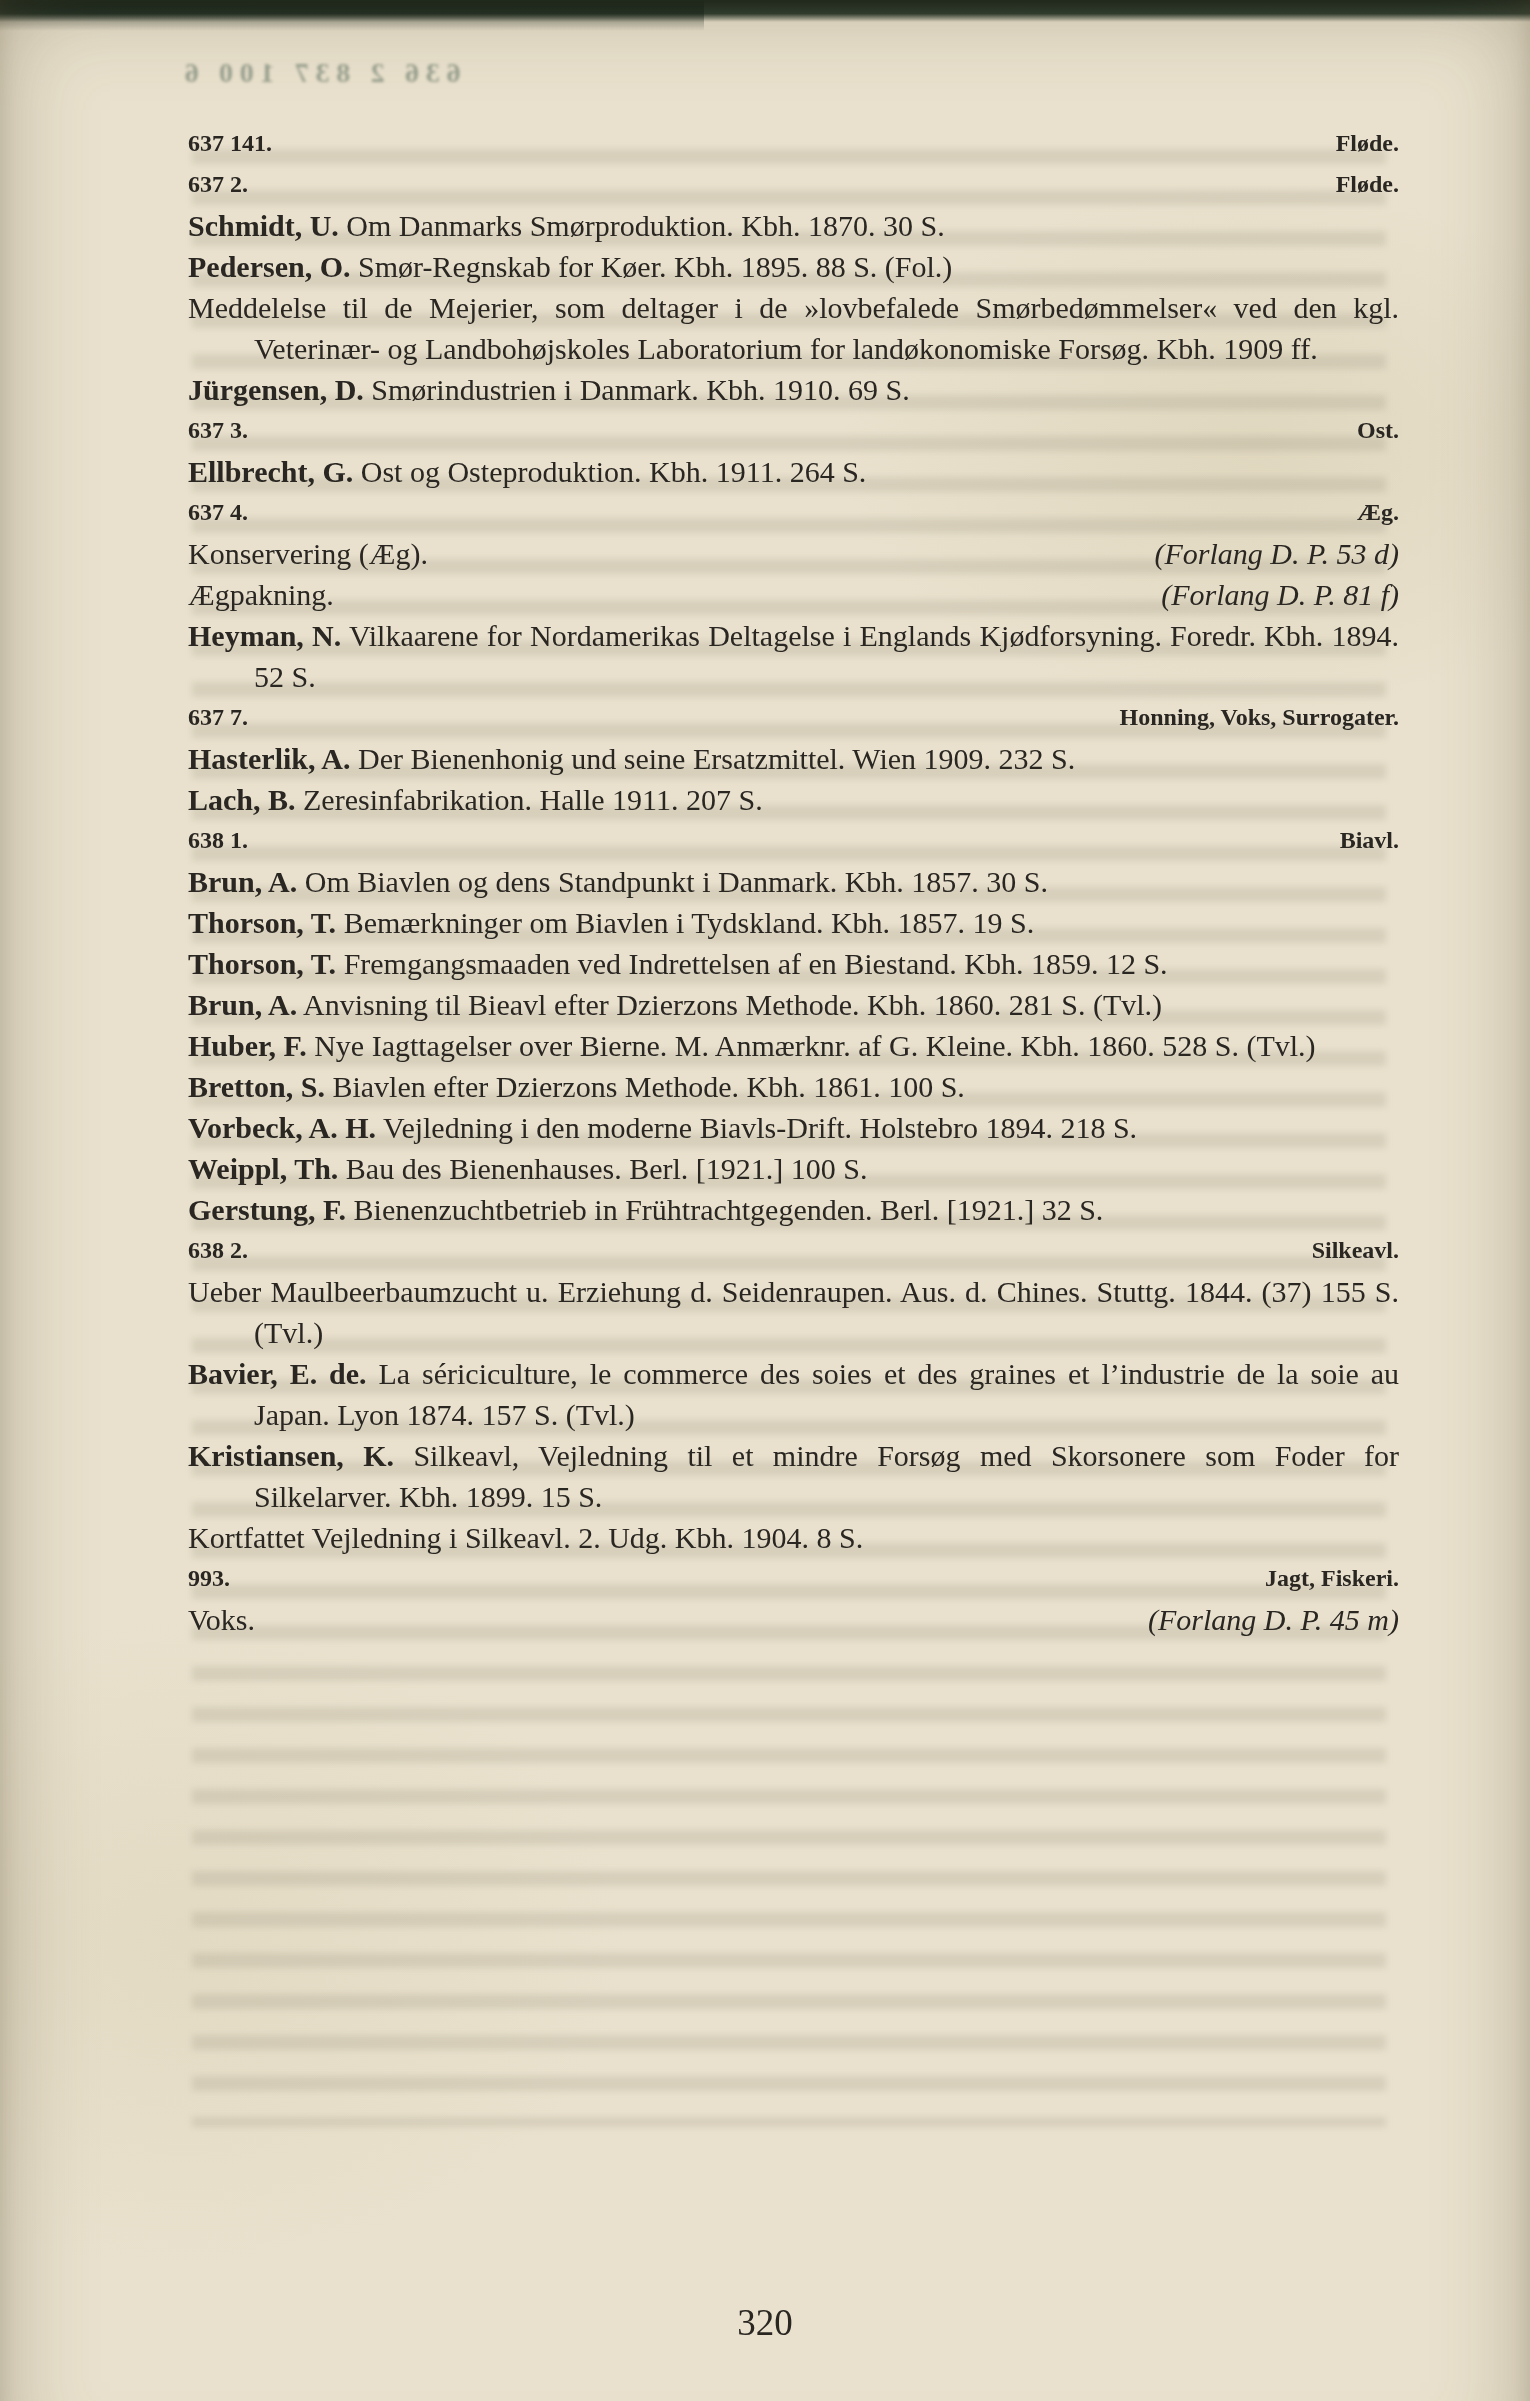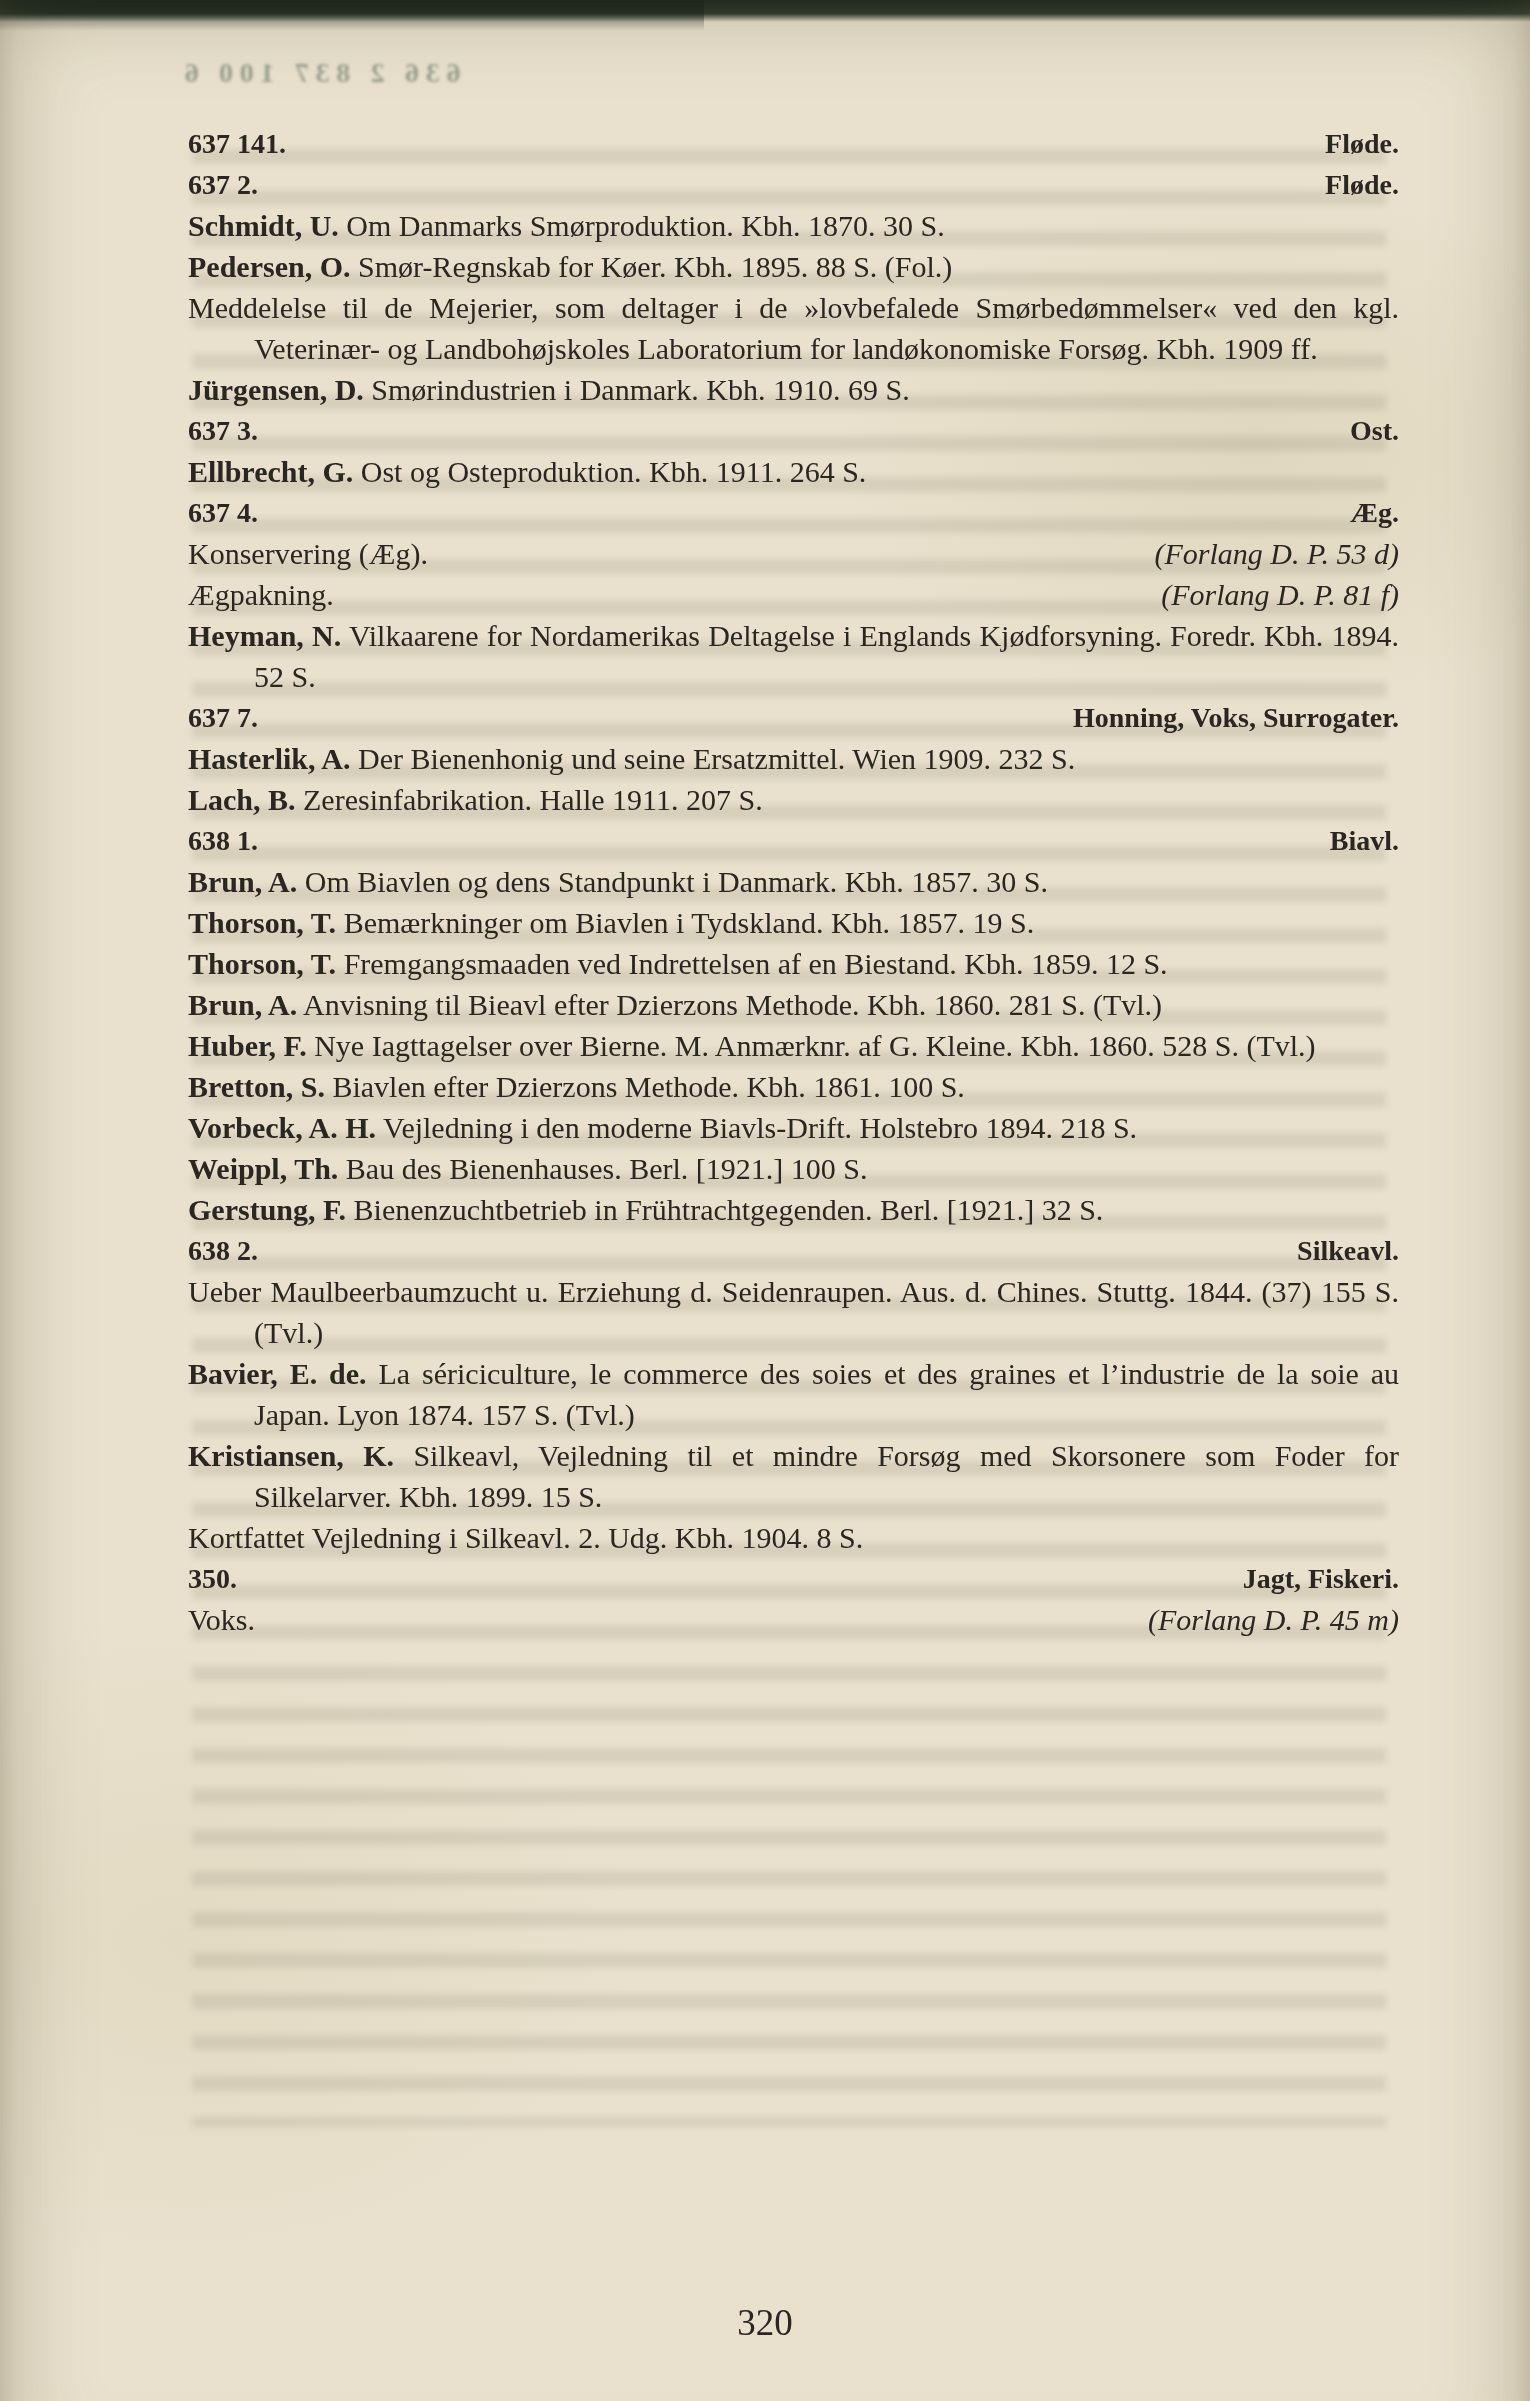--- a/index.html
+++ b/index.html
@@ -46,21 +46,21 @@
     transform: scaleX(-1);
     filter: blur(1.4px);
     pointer-events: none;
   }
   .content {
     position: absolute; left: 188px; top: 123px; width: 1211px;
     font-size: 30px; line-height: 41px;
   }
   .sec-head {
     display: flex; justify-content: space-between; align-items: baseline;
-    font-weight: bold; font-size: 28px; line-height: 41px; margin: 0;
+    font-weight: bold; font-size: 24px; line-height: 41px; margin: 0;
   }
   .entry {
     margin: 0;
     padding-left: 66px;
     text-indent: -66px;
     text-align: justify;
   }
   .entry.has-right { text-align: left; }
   .entry .right { float: right; text-indent: 0; font-style: italic; }
   .entry b { font-weight: bold; }
@@ -133,21 +133,21 @@
     <div class="sec-head">
       <span class="sec-num">638 2.</span>
       <span class="sec-title">Silkeavl.</span>
     </div>
     <p class="entry"><span>Ueber Maulbeerbaumzucht u. Erziehung d. Seidenraupen. Aus. d. Chines. Stuttg. 1844. (37) 155 S. (Tvl.)</span></p>
     <p class="entry"><b>Bavier, E. de.</b> <span>La sériciculture, le commerce des soies et des graines et l’industrie de la soie au Japan. Lyon 1874. 157 S. (Tvl.)</span></p>
     <p class="entry"><b>Kristiansen, K.</b> <span>Silkeavl, Vejledning til et mindre Forsøg med Skorsonere som Foder for Silkelarver. Kbh. 1899. 15 S.</span></p>
     <p class="entry"><span>Kortfattet Vejledning i Silkeavl. 2. Udg. Kbh. 1904. 8 S.</span></p>
 
     <div class="sec-head">
-      <span class="sec-num">350.</span>
+      <span class="sec-num">993.</span>
       <span class="sec-title">Jagt, Fiskeri.</span>
     </div>
     <p class="entry has-right"><span class="right">(Forlang D. P. 45 m)</span><span>Voks.</span></p>
 
   </div>
 
   <div class="page-num">320</div>
 
   <div class="vignette"></div>
 

